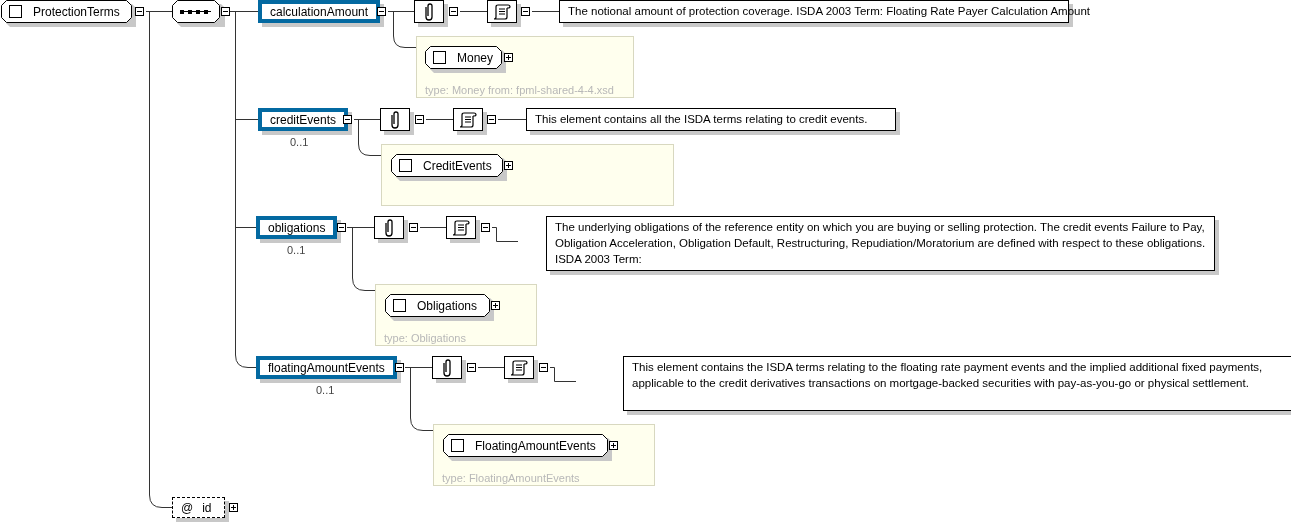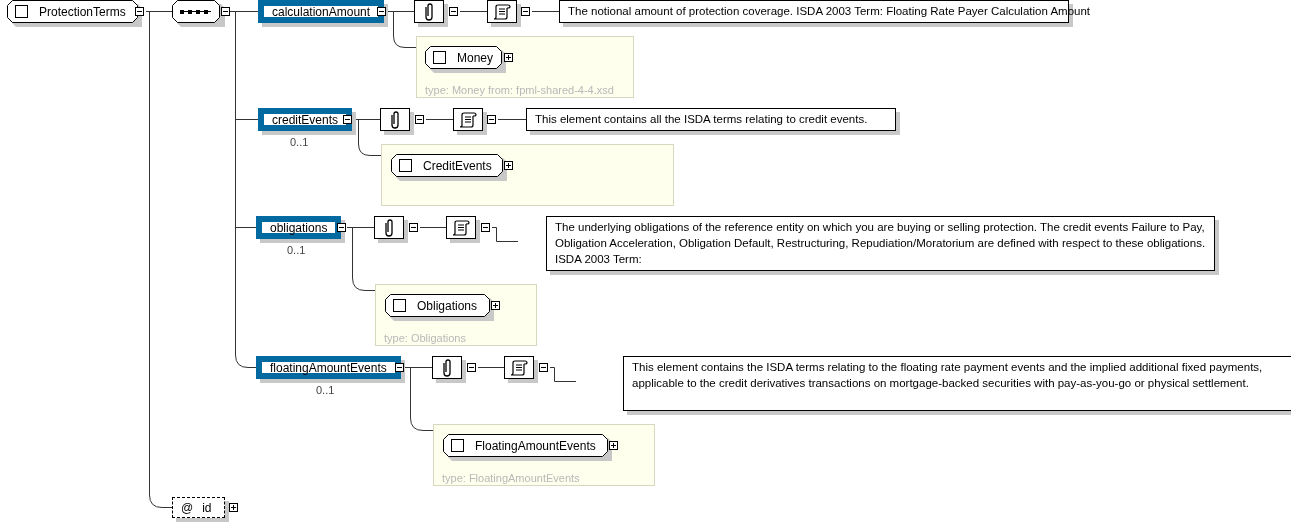--- a/index.html
+++ b/index.html
@@ -1,20 +1,20 @@
 <!DOCTYPE html>
 <html><head>
 <meta charset="utf-8">
 <style>
   * { box-sizing: border-box; }
   html, body { margin: 0; padding: 0; background: #ffffff; }
   body { width: 1291px; height: 524px; position: relative; overflow: hidden;
          font-family: "Liberation Sans", sans-serif; font-size: 12px; color: #000; }
   svg.wires { position: absolute; left: 0; top: 0; width: 1291px; height: 524px; }
-  .box { position: absolute; background: #fff; border: 6px solid #0369a1;
+  .box { position: absolute; background: #fff; border: 4px solid #0369a1;
          box-shadow: 4px 4px 0 #c8c8c8; display: flex; align-items: center; white-space: nowrap; }
   .elem { height: 23px; padding: 0 8px; font-size: 12px; }
   .octa { position: absolute; height: 23px; }
   .octa svg { position: absolute; left: 0; top: 0; }
   .octa .lbl { position: absolute; top: 0; height: 23px; display: flex; align-items: center; font-size: 12px; white-space: nowrap; }
   .octa .chk { position: absolute; top: 5px; width: 13px; height: 13px; border: 1px solid #000; background: #fff; }
   .toggle { position: absolute; width: 9px; height: 9px; border: 1px solid #000; background: #fff; }
   .toggle::before { content: ""; position: absolute; left: 1px; top: 3px; width: 5px; height: 1px; background: #000; }
   .toggle.plus::after { content: ""; position: absolute; left: 3px; top: 1px; width: 1px; height: 5px; background: #000; }
   .iconbox { position: absolute; width: 30px; height: 23px; background: #fff; border: 1px solid #000;
@@ -57,21 +57,21 @@
     <line x1="420" y1="227.5" x2="446" y2="227.5"></line>
     <path d="M492 227.5 H496.5 V241.5 H518"></path>
 
     <line x1="405" y1="367.5" x2="432" y2="367.5"></line>
     <path d="M410.5 367.5 V418 Q410.5 430.5 423 430.5 H433"></path>
     <line x1="478" y1="367.5" x2="504" y2="367.5"></line>
     <path d="M550 367.5 H554.5 V381.5 H576"></path>
   </g>
 </svg>
 
-<div class="octa" style="left:7px; top:0; width:125px;text-align:right;">
+<div class="octa" style="left:1px; top:0; width:125px;text-align:right;">
   <svg width="136" height="28">
     <polygon points="5,4 131,4 135,8 135,27 9,27 5,23" fill="#c8c8c8"></polygon>
     <polygon points="5.5,0.5 125.5,0.5 130.5,5.5 130.5,17.5 125.5,22.5 5.5,22.5 0.5,17.5 0.5,5.5" fill="#fff" stroke="#000"></polygon>
   </svg>
   <span class="chk" style="left:8px;"></span>
   <span class="lbl" style="left:32px;">ProtectionTerms</span>
 </div>
 <span class="toggle" style="left:135px; top:7px;"></span>
 
 <div class="octa" style="left:172px; top:0; width:48px;">

